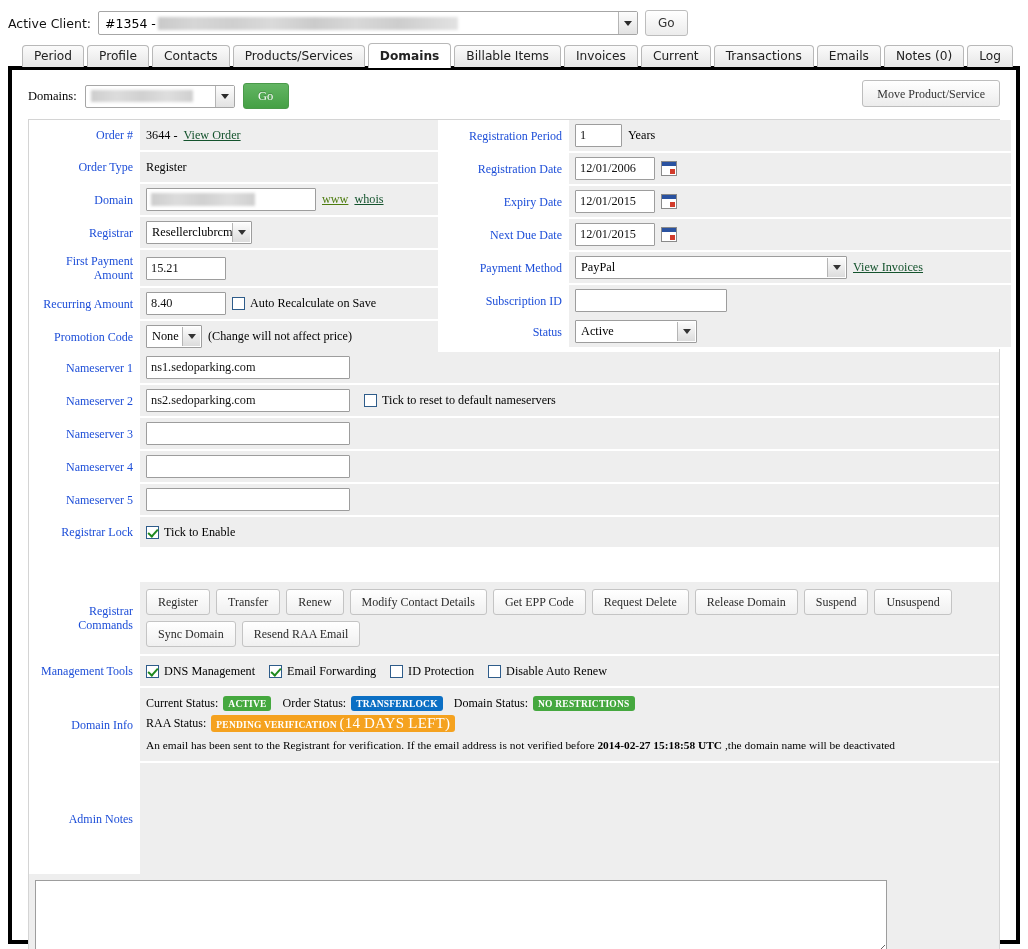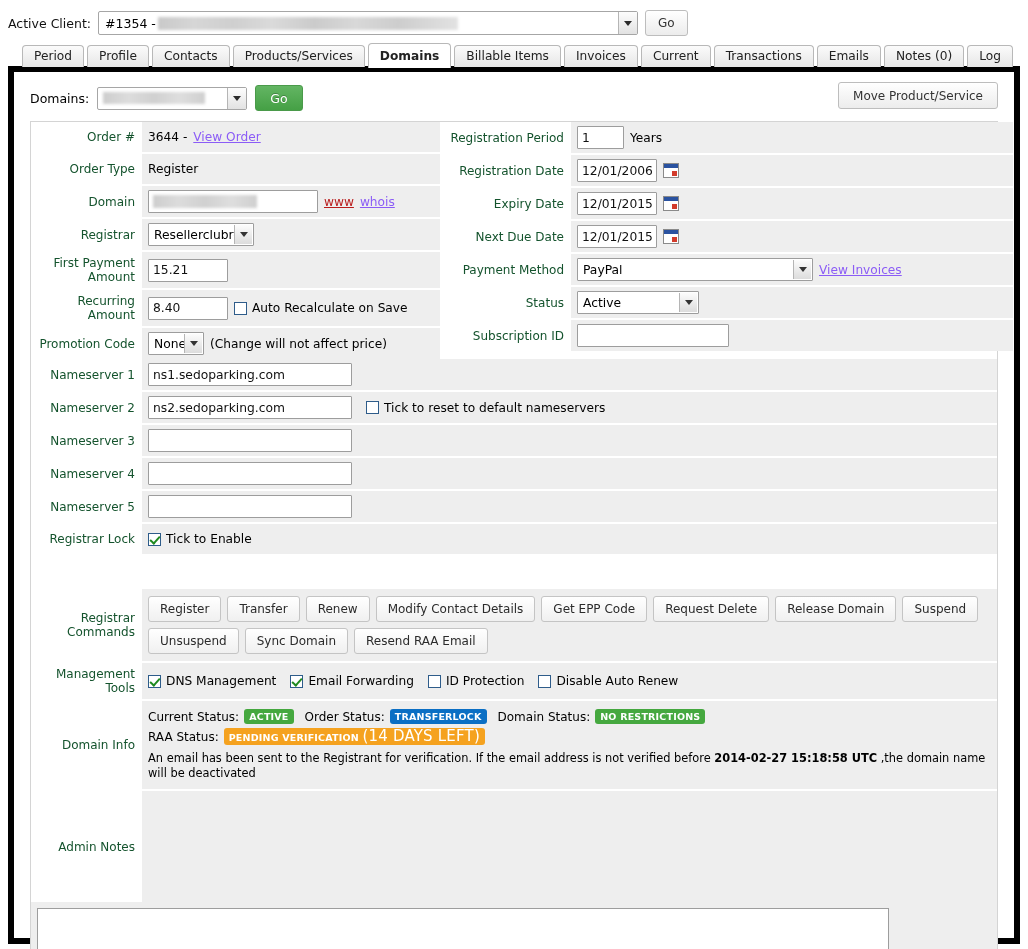--- a/index.html
+++ b/index.html
@@ -100,26 +100,27 @@
     line-height: 24px;
     position: relative;
     top: 1px;
     border-color: #b8b8b8;
     z-index: 5;
   }
 
   
   .panel {
     margin: 0 8px 0 8px;
-    border: 6px solid #000000;
+    border: 4px solid #000000;
     background: #ffffff;
     height: 878px;
     position: relative;
     top: -1px;
     padding: 10px 10px 0 10px;
+    font-family: Liberation Serif, serif;
   }
 
   .domains-row {
     display: flex;
     align-items: center;
     gap: 8px;
     padding: 3px 0 10px 6px;
     position: relative;
   }
   .domains-row .lbl { font-size: 12.5px; }
@@ -171,21 +172,21 @@
     align-items: center;
     min-height: 30px;
     background: #eeeeee;
     border-bottom: 2px solid #ffffff;
   }
   .frow .flabel {
     background: #ffffff;
     text-align: right;
     padding: 4px 7px 4px 4px;
     font-size: 12px;
-    color: #14532d;
+    color: #1d4ed8;
     line-height: 14px;
     align-self: stretch;
     display: flex;
     align-items: center;
     justify-content: flex-end;
   }
   .col.left  .flabel { width: 111px; flex: 0 0 111px; }
   .col.right .flabel { width: 130px; flex: 0 0 130px; }
   .frow .fval {
     flex: 1 1 auto;
@@ -238,27 +239,27 @@
     display: flex; align-items: center; justify-content: center;
   }
   .sel .arr::after {
     content: "";
     width: 0; height: 0;
     border-left: 4px solid transparent;
     border-right: 4px solid transparent;
     border-top: 5px solid #333;
   }
   .sel.w-reg  { width: 106px; }
-  .sel.w-pay  { width: 236px; }
+  .sel.w-pay  { width: 272px; }
   .sel.w-stat { width: 122px; }
   .sel.w-prom { width: 56px; }
   .sel.w-msg  { width: 205px; }
 
-  a.link { color: #8b5cf6; text-decoration: underline; cursor: pointer; }
-  a.link-red { color: #b91c1c; text-decoration: underline; cursor: pointer; }
+  a.link { color: #14532d; text-decoration: underline; cursor: pointer; }
+  a.link-red { color: #4d7c0f; text-decoration: underline; cursor: pointer; }
 
   .cal-icon {
     width: 16px; height: 15px;
     border: 1px solid #8a8a8a;
     background: #ffffff;
     position: relative;
     display: inline-block;
     cursor: pointer;
     vertical-align: middle;
   }
@@ -562,34 +563,34 @@
           <div class="flabel">Payment Method</div>
           <div class="fval">
             <div class="sel w-pay">
               <span>PayPal</span>
               <span class="arr"></span>
             </div>
             <a class="link">View Invoices</a>
           </div>
         </div>
 
+        <div class="frow" style="border-bottom:none;">
+          <div class="flabel">Subscription ID</div>
+          <div class="fval">
+            <input type="text" class="inp-sub" value="" style="">
+          </div>
+        </div>
+
         <div class="frow">
           <div class="flabel">Status</div>
           <div class="fval">
             <div class="sel w-stat">
               <span>Active</span>
               <span class="arr"></span>
             </div>
-          </div>
-        </div>
-
-        <div class="frow" style="border-bottom:none;">
-          <div class="flabel">Subscription ID</div>
-          <div class="fval">
-            <input type="text" class="inp-sub" value="" style="">
           </div>
         </div>
 
       </div>
     </div>
 
     <div class="frow full">
       <div class="flabel">Nameserver 1</div>
       <div class="fval">
         <input type="text" class="inp-ns" value="ns1.sedoparking.com" style="">

